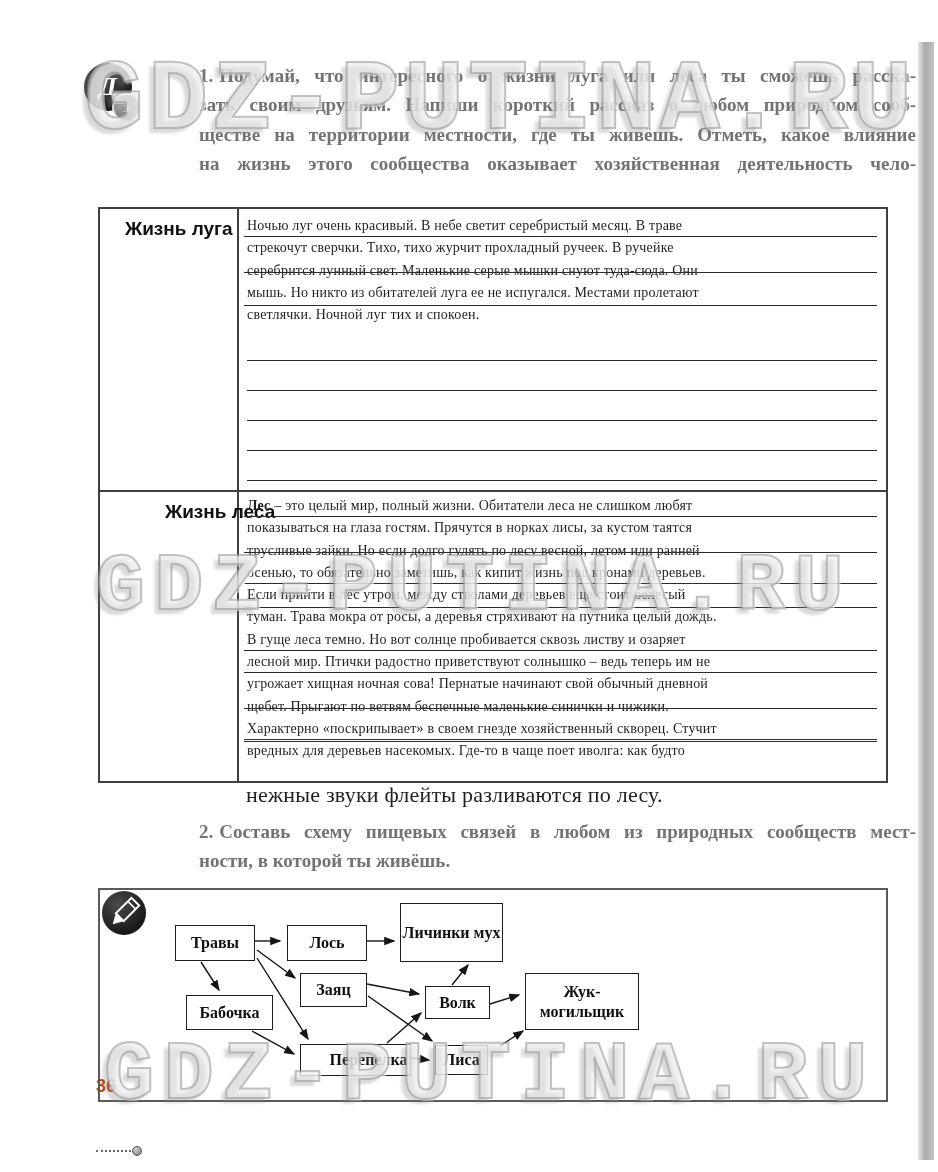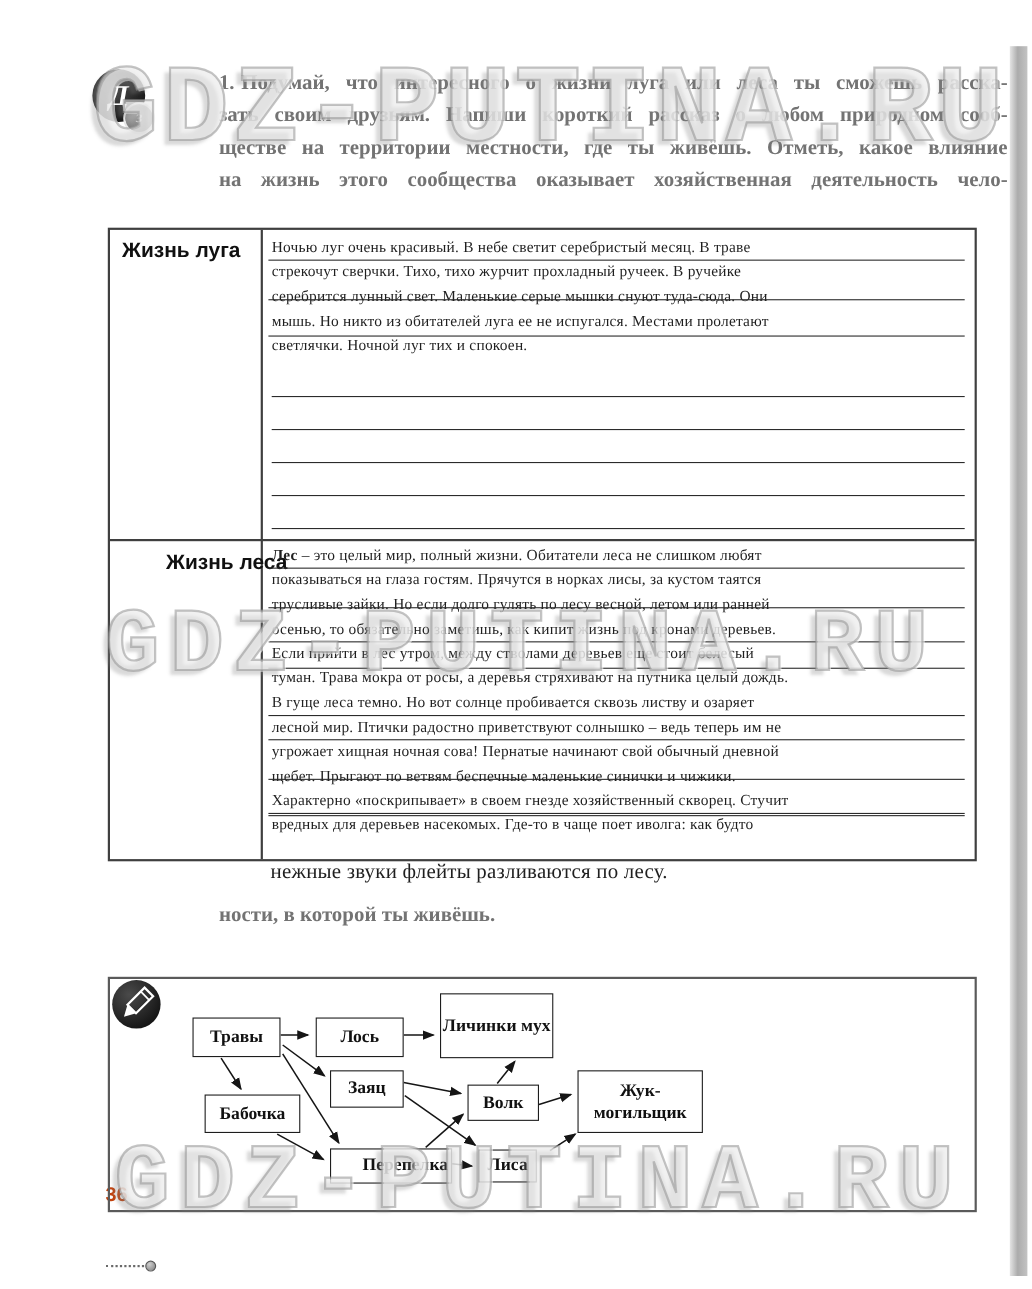--- a/index.html
+++ b/index.html
@@ -35,34 +35,34 @@
   #task-1{top:61px;} #task-2{top:817px;}
   .task .tline{text-align:justify;text-align-last:justify;height:29.4px;overflow:visible;}
   .task .tline.last{text-align-last:left;}
   .task .num{font-weight:bold;padding-right:6px;}
 
   
   #answers-table{position:absolute;left:98px;top:207px;width:786px;height:572px;
       border:2px solid #3f3f3f;z-index:2;}
   #col-divider{position:absolute;left:137px;top:0;bottom:0;width:0;border-left:2px solid #3f3f3f;}
   #row-divider{position:absolute;left:0;right:0;top:281px;border-top:2px solid #3f3f3f;}
-  .row-label{position:absolute;left:11px;font:bold 19px "Liberation Sans",sans-serif;color:#101010;}
+  .row-label{position:absolute;left:25px;font:bold 19px "Liberation Sans",sans-serif;color:#101010;}
   #label-row-0{top:9px;} #label-row-1{top:292px;margin-left:40px;}
   .ans-block{position:absolute;left:147px;width:629px;}
   #row-0-lines{top:6px;} #row-1-lines{top:286px;}
   .ans-line{position:relative;height:22.3px;line-height:22.3px;
       font-family:Liberation Serif, serif;font-size:14px;letter-spacing:.2px;color:#1f1f1f;
       white-space:nowrap;}
   .ans-line::after{content:"";position:absolute;left:-3px;right:-1px;border-top:1.7px solid #2b2b2b;display:none;}
   .ans-line.deco-u::after{display:block;bottom:0px;}
   .ans-line.deco-s::after{display:block;top:55%;}
   .ans-line.deco-o::after{display:block;top:1px;}
   .blank-line{position:absolute;left:147px;width:630px;border-top:1.7px solid #2b2b2b;}
   #overflow-line{position:absolute;left:246px;top:782px;font-family:"Liberation Serif",serif;
-      font-size:19px;letter-spacing:.2px;color:#1f1f1f;white-space:nowrap;z-index:2;}
+      font-size:22px;letter-spacing:.2px;color:#1f1f1f;white-space:nowrap;z-index:2;}
 
   
   #food-web{position:absolute;left:98px;top:888px;width:786px;height:210px;
       border:2px solid #5a5a5a;z-index:2;background:transparent;}
   #pencil-badge{position:absolute;left:2px;top:1px;width:44px;height:44px;border-radius:50%;
       background:radial-gradient(circle at 35% 30%,#4a4a4a 0%,#161616 75%);z-index:3;}
   #arrow-layer{position:absolute;left:0;top:0;width:782px;height:206px;z-index:1;}
   .web-box{position:absolute;border:1.7px solid #1d1d1d;background:rgba(255,255,255,.92);
       display:flex;align-items:center;justify-content:center;text-align:center;
       font:bold 16px/1.2 "Liberation Serif",serif;color:#111;z-index:2;padding:1px;box-sizing:border-box;}
@@ -89,20 +89,21 @@
     <div class="small">з</div>
   </div>
 
   <div class="task" id="task-1">
       <div class="tline"><span class="num">1.</span>Подумай, что интересного о жизни луга или леса ты сможешь расска-</div>
       <div class="tline">зать своим друзьям. Напиши короткий рассказ о любом природном сооб-</div>
       <div class="tline">ществе на территории местности, где ты живёшь. Отметь, какое влияние</div>
       <div class="tline">на жизнь этого сообщества оказывает хозяйственная деятельность чело-</div>
     </div>
   <div class="task" id="task-2">
+      <div class="tline"><span class="num">2.</span>Составь схему пищевых связей в любом из природных сообществ мест-</div>
       <div class="tline last">ности, в которой ты живёшь.</div>
     </div>
 
   <div id="answers-table">
     <div id="col-divider"></div>
     <div id="row-divider"></div>
     <div class="row-label" id="label-row-0">Жизнь луга</div>
     <div class="row-label" id="label-row-1">Жизнь леса</div>
     <div class="ans-block" id="row-0-lines">
         <div class="ans-line deco-u">Ночью луг очень красивый. В небе светит серебристый месяц. В траве</div>

